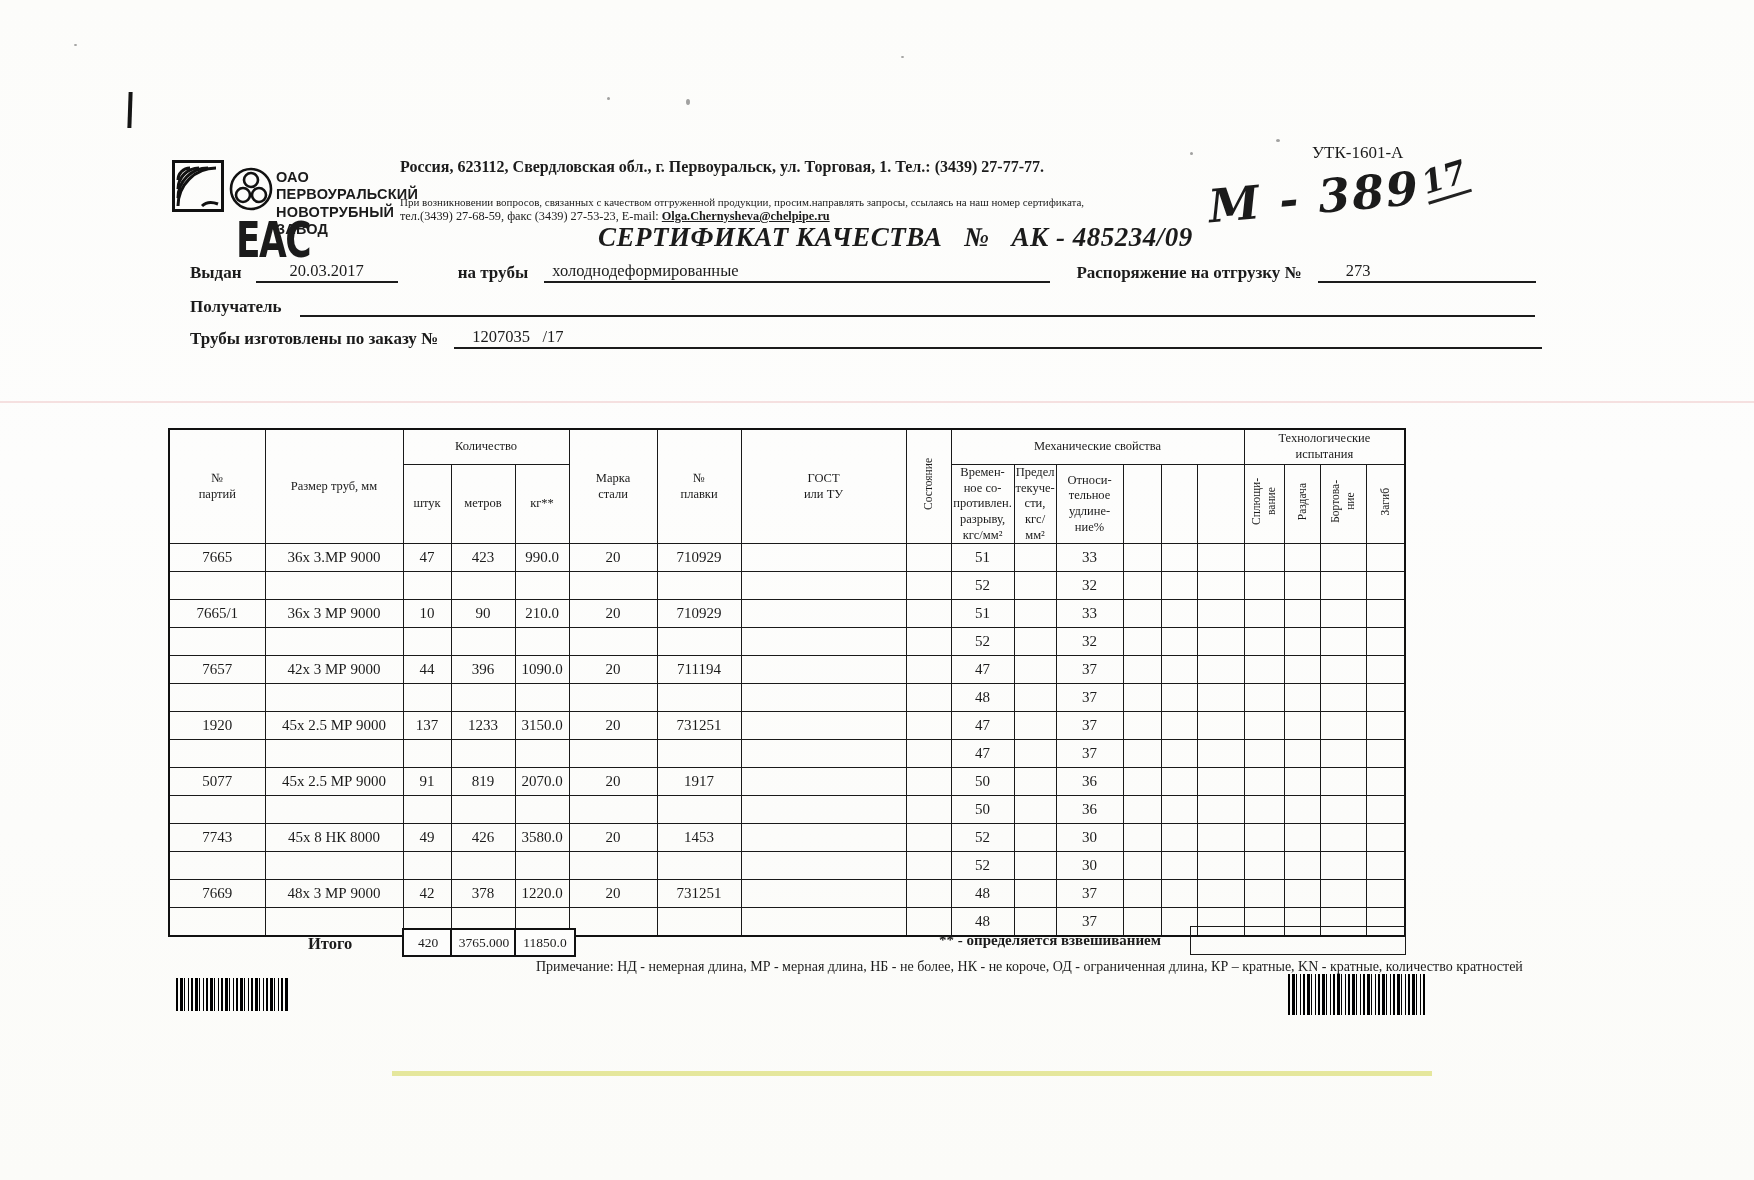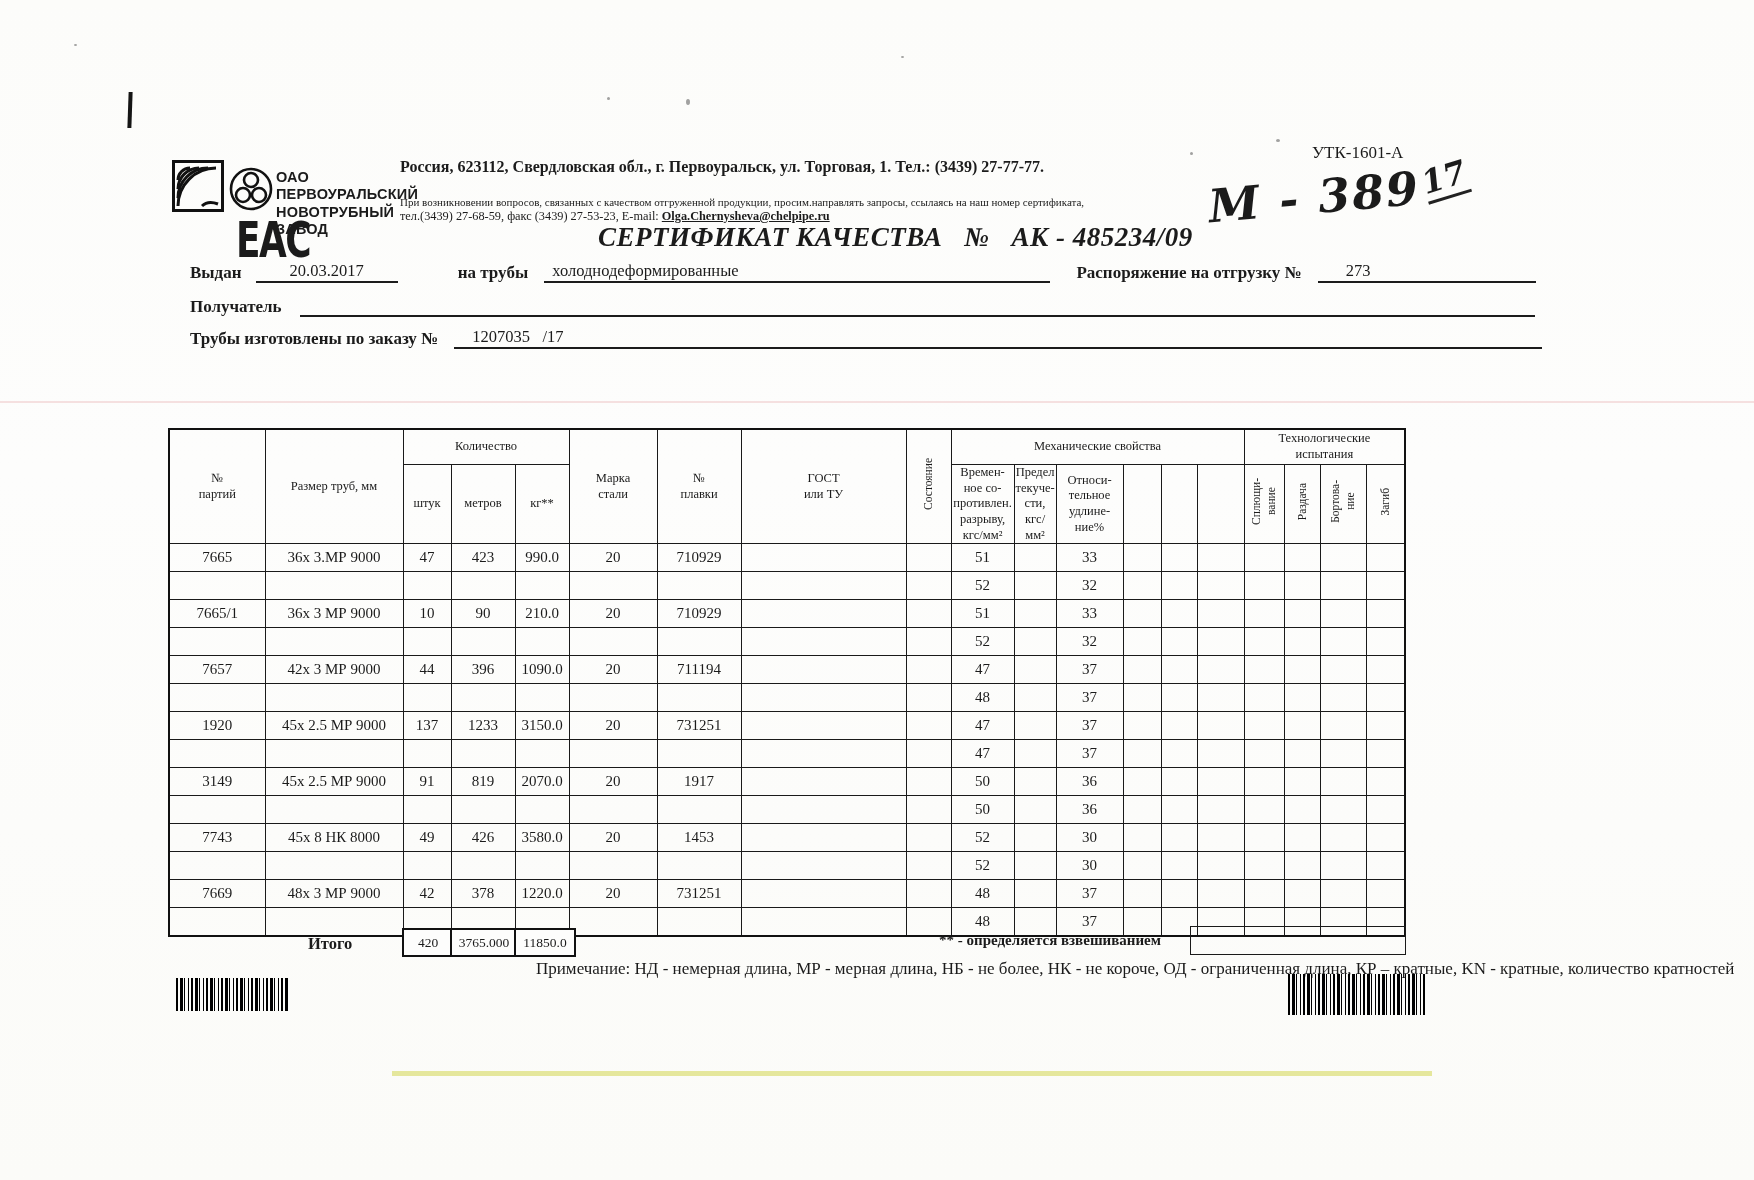--- a/index.html
+++ b/index.html
@@ -51,21 +51,21 @@
   table.cert tbody td{height:27px;font-size:15px;overflow:hidden;}
   .vtext{writing-mode:vertical-rl;transform:rotate(180deg);white-space:pre-line;display:inline-block;
          font-size:11.5px;line-height:1.3;}
 
   
   .tot-label{position:absolute;left:308px;top:934px;font-weight:bold;font-size:16.5px;}
   .tbox{position:absolute;top:928px;height:25px;border:2px solid #111;display:flex;align-items:center;justify-content:center;
         font-size:13.5px;background:#fdfdfc;}
   .tot-note{position:absolute;left:880px;top:932px;width:340px;text-align:center;font-weight:bold;font-size:15px;}
   .empty-box{position:absolute;left:1190px;top:926px;width:214px;height:27px;border:1.5px solid #1a1a1a;}
-  .footnote{position:absolute;left:536px;top:959px;font-size:17px;white-space:nowrap;}
+  .footnote{position:absolute;left:536px;top:959px;font-size:14px;white-space:nowrap;}
 
   
   .barcode{position:absolute;background:repeating-linear-gradient(90deg,#000 0 2px,transparent 2px 4px,#000 4px 7px,transparent 7px 8px,#000 8px 9px,transparent 9px 12px,#000 12px 13px,transparent 13px 15px);}
   .bc-left{left:176px;top:978px;width:112px;height:33px;}
   .bc-right{left:1288px;top:974px;width:138px;height:41px;}
 </style>
 </head>
 <body>
 
 <div class="page">
@@ -366,21 +366,21 @@
           <td>37</td>
           <td></td>
           <td></td>
           <td></td>
           <td></td>
           <td></td>
           <td></td>
           <td></td>
         </tr>
         <tr>
-          <td>3149</td>
+          <td>5077</td>
           <td>45х 2.5 МР 9000</td>
           <td>91</td>
           <td>819</td>
           <td>2070.0</td>
           <td>20</td>
           <td>1917</td>
           <td></td>
           <td></td>
           <td>50</td>
           <td></td>

